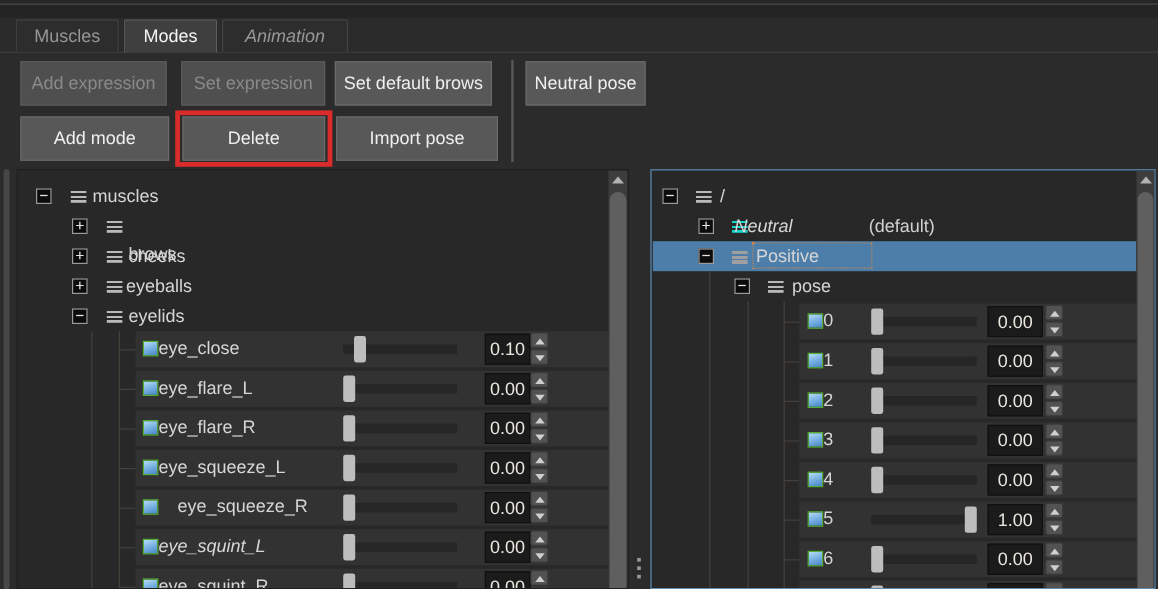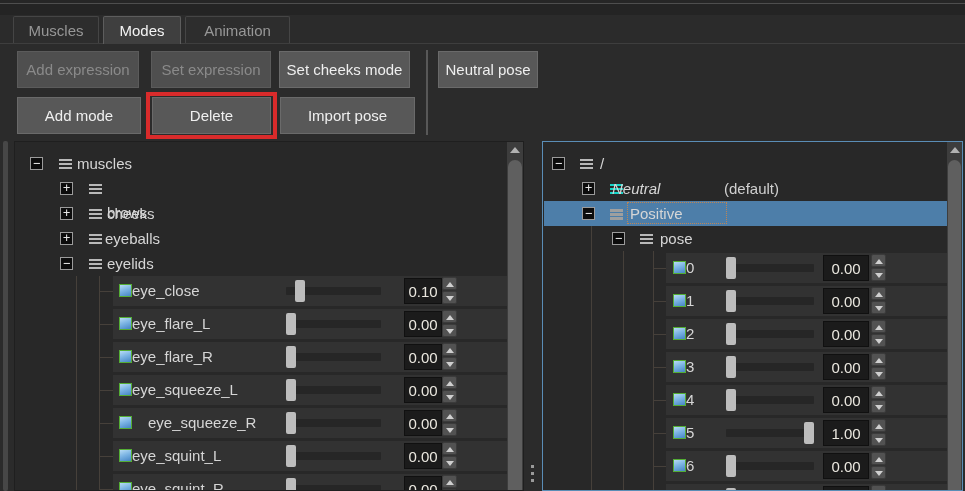--- a/index.html
+++ b/index.html
@@ -110,26 +110,26 @@
 </style>
 </head>
 <body>
 
 <div class="abs strip1"></div>
 <div class="abs strip2"></div>
 <div class="abs strip3"></div>
 
 <div class="tab" style="left:13px;width:86px;">Muscles</div>
 <div class="tab active" style="left:103px;width:78px;">Modes</div>
-<div class="tab" style="left:185px;width:105px;">Animation</div>
+<div class="tab" style="left:185px;width:105px;font-style:italic;">Animation</div>
 <div class="abs tabline"></div>
 
 <div class="btn disabled" style="left:17px;top:51px;width:122px;height:37px;">Add expression</div>
 <div class="btn disabled" style="left:151px;top:51px;width:120px;height:37px;">Set expression</div>
-<div class="btn" style="left:279px;top:51px;width:131px;height:37px;">Set cheeks mode</div>
+<div class="btn" style="left:279px;top:51px;width:131px;height:37px;">Set default brows</div>
 <div class="btn" style="left:17px;top:97px;width:124px;height:37px;">Add mode</div>
 <div class="btn" style="left:152px;top:97px;width:119px;height:37px;">Delete</div>
 <div class="btn" style="left:280px;top:97px;width:135px;height:37px;">Import pose</div>
 <div class="abs vsep"></div>
 <div class="btn" style="left:438px;top:51px;width:100px;height:37px;">Neutral pose</div>
 <div class="abs red-annot"></div>
 
 <div class="abs edge-strip"></div>
 
 <div class="panel left-panel">
@@ -220,21 +220,21 @@
         <div class="track" style="left: 173px; width: 95px;"></div>
         <div class="handle" style="left: 173px;"></div>
         <div class="vfield" style="left: 291px; width: 38px;">0.00</div>
         <div class="spin" style="left: 329px;">
           <div class="spin-btn up"></div>
           <div class="spin-btn dn"></div>
         </div>
       </div>
       <div class="srow" style="top: 299px; left: 98px; width: 394px;">
         <div class="cb" style="left: 6px;"></div>
-        <div class="slabel" style="left: 19px;">eye_squint_L</div>
+        <div class="slabel" style="left: 19px; font-style: italic;">eye_squint_L</div>
         <div class="track" style="left: 173px; width: 95px;"></div>
         <div class="handle" style="left: 173px;"></div>
         <div class="vfield" style="left: 291px; width: 38px;">0.00</div>
         <div class="spin" style="left: 329px;">
           <div class="spin-btn up"></div>
           <div class="spin-btn dn"></div>
         </div>
       </div>
       <div class="srow" style="top: 332px; left: 98px; width: 394px;">
         <div class="cb" style="left: 6px;"></div>

